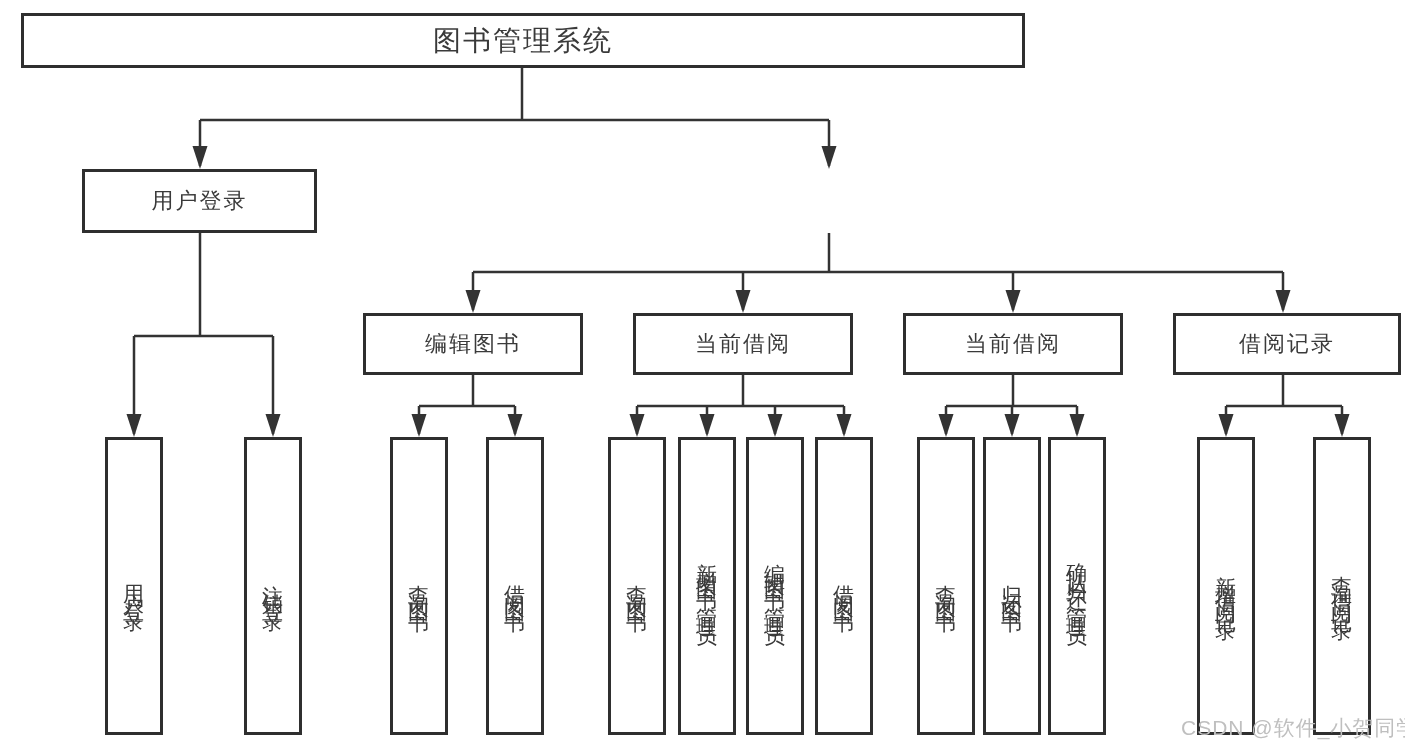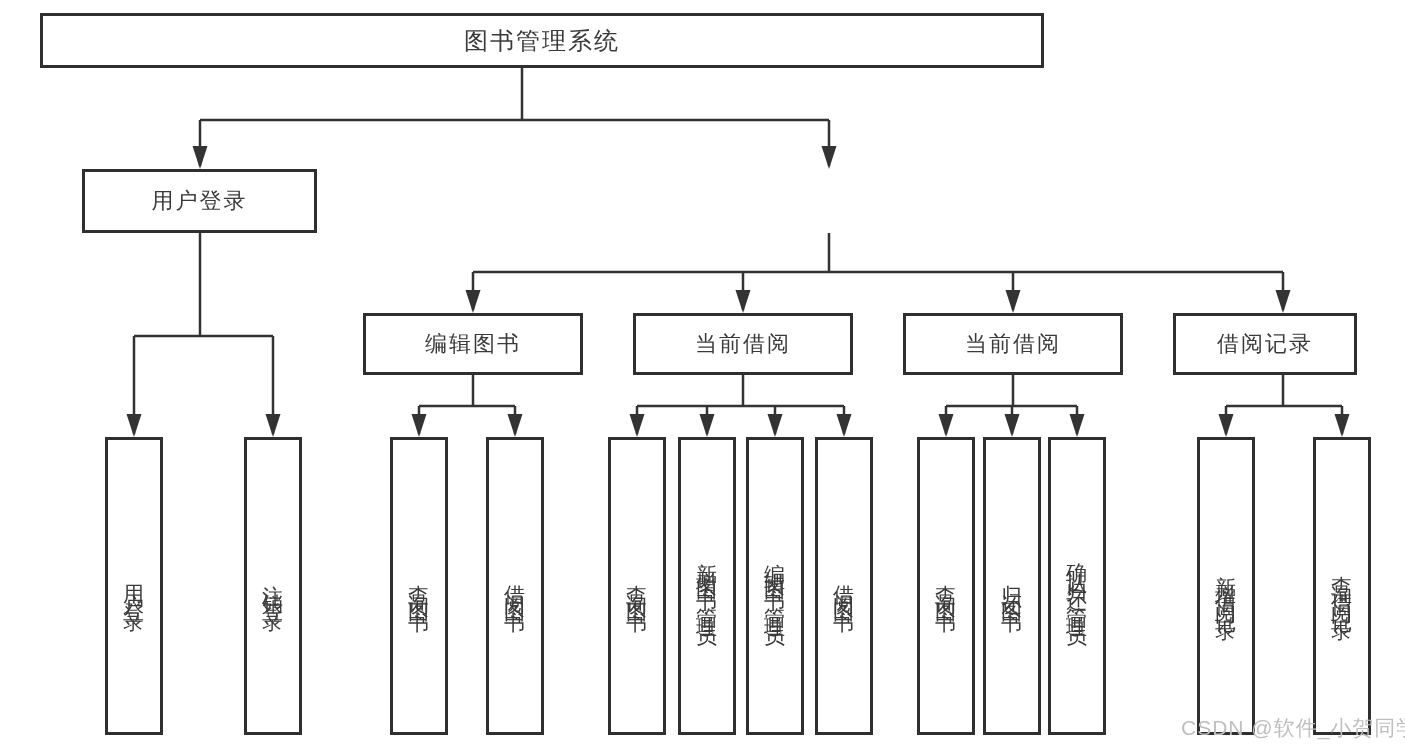--- a/index.html
+++ b/index.html
@@ -22,21 +22,21 @@
     box-sizing: border-box;
     background: #ffffff;
     border: 3px solid #2f2f2f;
     display: flex;
     align-items: center;
     justify-content: center;
     color: #3a3a3a;
     z-index: 1;
   }
   .h-node { font-size: 22px; letter-spacing: 2px; white-space: nowrap; }
-  .root-node { font-size: 24px; margin-left: 19px; }
+  .root-node { font-size: 28px; }
   .leaf {
     top: 437px;
     width: 58px;
     height: 298px;
   }
   .leaf .v-label {
     writing-mode: vertical-rl;
     font-size: 21px;
     letter-spacing: 9px;
     line-height: 1;
@@ -134,21 +134,21 @@
 
   <div class="node h-node" style="left:363px; top:313px; width:220px; height:62px;">
     <span>编辑图书</span>
   </div>
   <div class="node h-node" style="left:633px; top:313px; width:220px; height:62px;">
     <span>当前借阅</span>
   </div>
   <div class="node h-node" style="left:903px; top:313px; width:220px; height:62px;">
     <span>当前借阅</span>
   </div>
-  <div class="node h-node" style="left:1173px; top:313px; width:184px; height:62px;">
+  <div class="node h-node" style="left:1173px; top:313px; width:228px; height:62px;">
     <span>借阅记录</span>
   </div>
 
   <div class="node leaf" style="left:105px;">
     <span class="v-label">用户登录</span>
   </div>
   <div class="node leaf" style="left:244px;">
     <span class="v-label">注销登录</span>
   </div>
 

